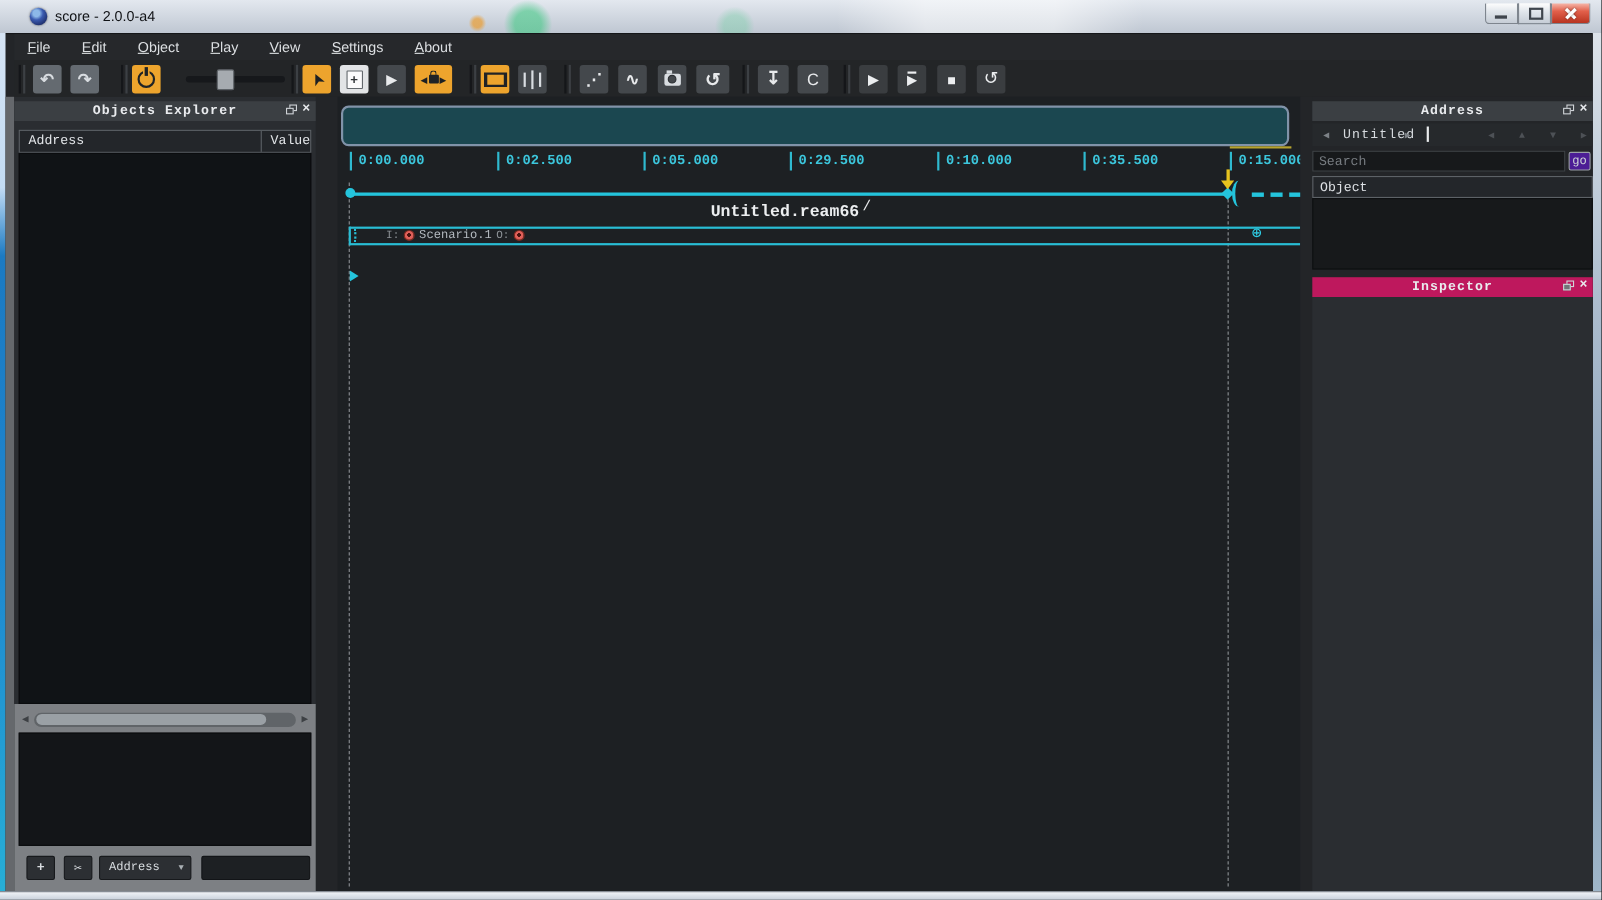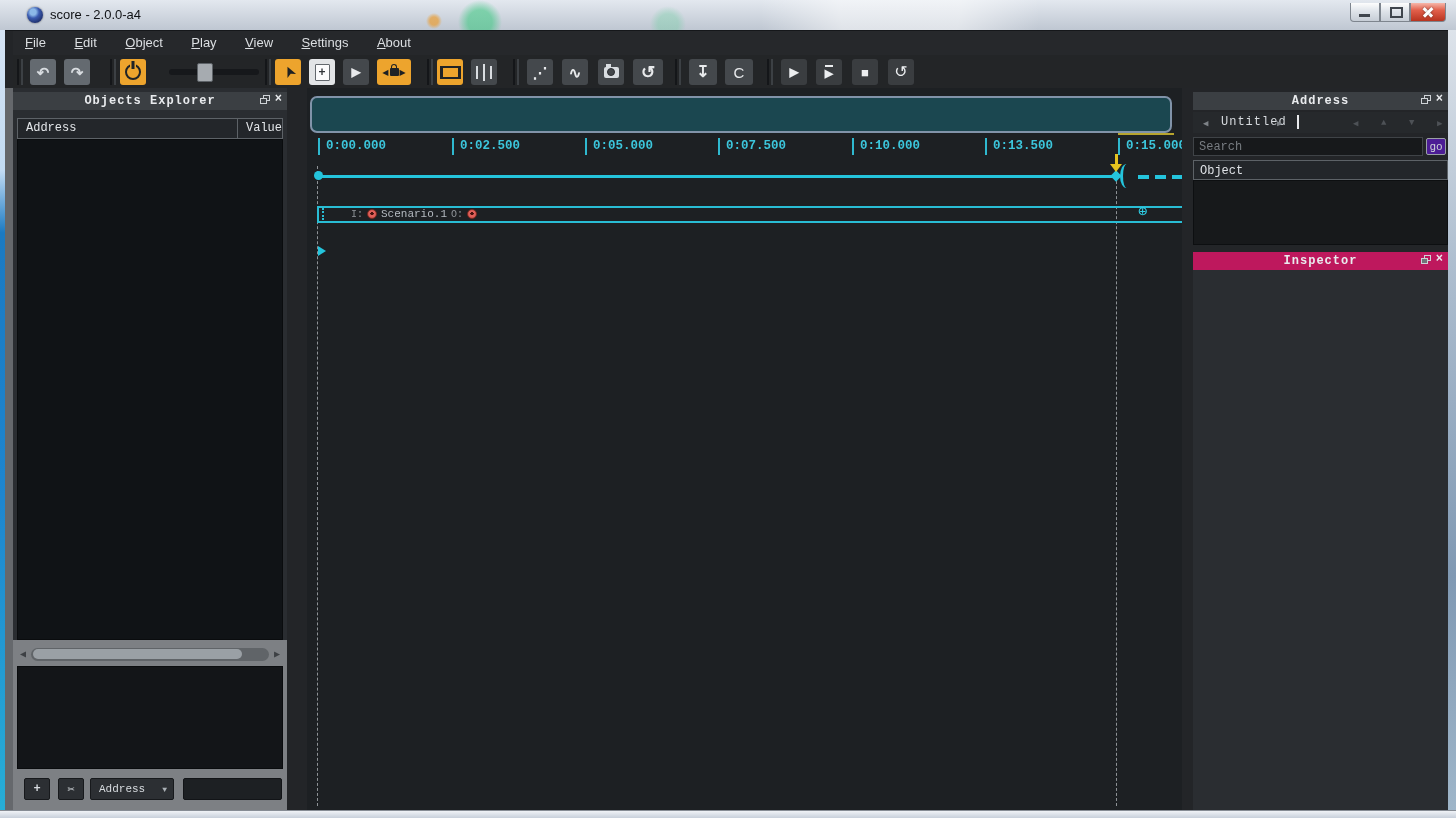--- a/index.html
+++ b/index.html
@@ -344,29 +344,29 @@
     <span class="tick" style="left:145px">
         <i></i>
         <span>0:02.500</span>
       </span>
     <span class="tick" style="left:278px">
         <i></i>
         <span>0:05.000</span>
       </span>
     <span class="tick" style="left:411px">
         <i></i>
-        <span>0:07.500</span>
+        <span>0:29.500</span>
       </span>
     <span class="tick" style="left:545px">
         <i></i>
         <span>0:10.000</span>
       </span>
     <span class="tick" style="left:678px">
         <i></i>
-        <span>0:13.500</span>
+        <span>0:35.500</span>
       </span>
     <span class="tick" style="left:811px">
         <i></i>
         <span>0:15.000</span>
       </span>
   </div>
 
   <div class="vdash" style="left:10px"></div>
   <div class="vdash" style="left:809px"></div>
 
@@ -375,20 +375,23 @@
   <div class="itv-end"></div>
   <div class="ymark">
       <i></i>
       <b></b>
     </div>
   <div class="bracket"></div>
   <div class="cdash" style="left:831px"></div>
   <div class="cdash" style="left:848px"></div>
   <div class="cdash" style="left:865px"></div>
 
+  <div class="itv-title">
+    <b>Untitled.ream66</b><span class="slash">/</span>
+  </div>
 
   <div class="sc-topline"></div>
   <div class="sc-botline"></div>
   <div class="sc-leftedge"></div>
   <div class="sc-handle"></div>
   <div class="sc-labels">
     <span class="sc-io">I:</span>
     <span class="recdot"></span>
     <span class="sc-name">Scenario.1</span>
     <span class="sc-io">O:</span>

